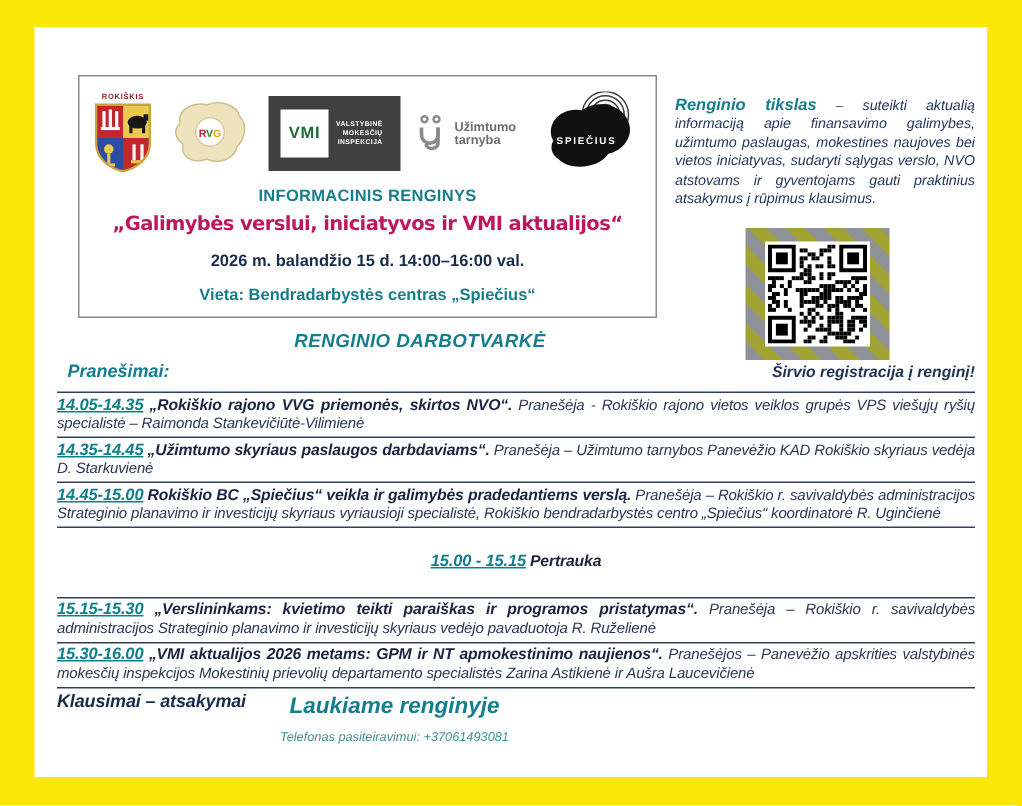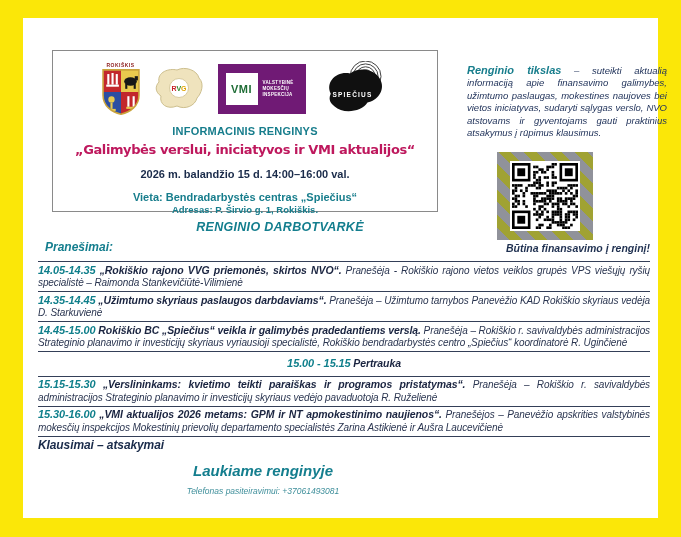--- a/index.html
+++ b/index.html
@@ -11,42 +11,42 @@
   .card{position:absolute;left:23px;top:18px;width:635px;height:500px;background:#ffffff;}
 
   
   .header-box{
     position:absolute;left:29px;top:32px;width:386px;height:162px;
     border:1px solid #8a8a8a;background:#fff;box-sizing:border-box;
   }
   .logos{display:flex;align-items:center;justify-content:center;gap:11px;height:62px;margin-top:7px;}
   .logo{display:flex;flex-direction:column;align-items:center;justify-content:center;}
   .herb-label{font-size:5px;font-weight:bold;color:#8b1a1a;letter-spacing:.5px;line-height:6px;}
-  .vmi-logo{width:88px;height:50px;background:#701a75;display:flex;align-items:center;}
+  .vmi-logo{width:88px;height:50px;background:#404040;display:flex;align-items:center;text-align:right;}
   .vmi-box{width:32px;height:32px;background:#fff;margin-left:8px;display:flex;align-items:center;justify-content:center;
            color:#1f6d36;font-weight:bold;font-size:11px;letter-spacing:.5px;}
   .vmi-lines{margin-left:5px;color:#fff;font-size:4.5px;font-weight:bold;line-height:6px;letter-spacing:.3px;}
   .uzt{display:flex;align-items:center;gap:5px;}
   .uzt-text{color:#6d6d6d;font-size:8.5px;line-height:9.5px;font-weight:bold;}
   .spiecius{position:relative;width:72px;height:56px;}
   .spiecius svg{position:absolute;left:0;top:0;}
   .spiecius-label{position:absolute;left:0;top:30px;width:100%;text-align:center;color:#fff;
                   font-size:6.5px;font-weight:bold;letter-spacing:1.2px;}
   .kicker{margin-top:5px;text-align:center;color:#177d8c;font-weight:bold;font-size:11px;letter-spacing:.2px;}
   .main-title{
     margin-top:5px;text-align:center;color:#be185d;font-weight:bold;font-size:13px;
     font-family:"DejaVu Sans",sans-serif;letter-spacing:-.4px;white-space:nowrap;
   }
   .datetime{margin-top:11px;text-align:center;color:#1a2b4a;font-weight:bold;font-size:11px;}
   .venue{margin-top:11px;text-align:center;color:#177d8c;font-weight:bold;font-size:11px;}
   .address{margin-top:1px;text-align:center;color:#177d8c;font-weight:bold;font-size:9.5px;}
 
   
   .purpose{
-    position:absolute;left:444px;top:36px;width:200px;
+    position:absolute;left:427px;top:36px;width:200px;
     font-style:italic;font-size:9.5px;line-height:12.5px;color:#23355c;text-align:justify;
   }
   .purpose .lead{color:#177d8c;font-weight:bold;font-size:11px;}
   .qr-wrap{
     position:absolute;left:474px;top:134px;width:96px;height:88px;
     background:repeating-linear-gradient(45deg,#90929a 0 9px,#a0a233 9px 18px);
     display:flex;align-items:center;justify-content:center;
   }
   .qr-inner{width:70px;height:70px;background:#fff;display:flex;align-items:center;justify-content:center;}
   .registration{
@@ -60,23 +60,23 @@
   }
   .pranesimai{
     position:absolute;left:22px;top:222px;color:#147e8e;font-weight:bold;font-style:italic;font-size:12px;
   }
   .agenda{position:absolute;left:15px;top:243px;width:612px;}
   .agenda-row{
     border-top:1.5px solid #343f58;padding:1.5px 0;margin:0;
     font-style:italic;font-size:10px;line-height:12.5px;color:#2a3550;
     text-align:justify;letter-spacing:-.1px;
   }
-  .agenda-row .time{color:#0f7f8b;font-weight:bold;font-size:11px;}
+  .agenda-row .time{color:#0f7f8b;font-weight:bold;font-size:11px;text-decoration:underline;}
   .agenda-row .talk{color:#1a2440;font-weight:bold;font-size:10.5px;}
-  .break-row{text-align:center;padding:5px 0;}
+  .break-row{text-align:center;padding:16px 0;}
   .break-row .time{font-size:11px;}
   .break-row .talk{font-size:10.5px;}
   .closing-row{
     border-top:1.5px solid #343f58;padding-top:2px;
     color:#1a2b4a;font-weight:bold;font-style:italic;font-size:12px;
   }
 
   
   .farewell{
     position:absolute;left:0;top:444px;width:480px;text-align:center;
@@ -143,20 +143,32 @@
 
       <div class="vmi-logo">
         <div class="vmi-box">VMI</div>
         <div class="vmi-lines">
           <div>VALSTYBINĖ</div>
           <div>MOKESČIŲ</div>
           <div>INSPEKCIJA</div>
         </div>
       </div>
 
+      <div class="uzt">
+        <svg width="20" height="26" viewBox="0 0 20 26">
+          <circle cx="5" cy="3.5" r="2" fill="none" stroke="#8a8a8a" stroke-width="1.6"></circle>
+          <circle cx="13" cy="3.5" r="2" fill="none" stroke="#8a8a8a" stroke-width="1.6"></circle>
+          <path d="M3,9 V14 A5.5,5.5 0 0 0 14,14 V9" fill="none" stroke="#8a8a8a" stroke-width="2.4"></path>
+          <path d="M14,9 V19 A4,3.5 0 0 1 6,20" fill="none" stroke="#8a8a8a" stroke-width="2.4"></path>
+        </svg>
+        <div class="uzt-text">
+          <div>Užimtumo</div>
+          <div>tarnyba</div>
+        </div>
+      </div>
 
       <div class="spiecius">
         <svg width="72" height="56" viewBox="0 0 74 58">
           <g fill="none" stroke="#3a3a3a" stroke-width="1">
             <circle cx="50" cy="16" r="4"></circle>
               <circle cx="50" cy="16" r="7"></circle>
               <circle cx="50" cy="16" r="10"></circle>
             <circle cx="50" cy="16" r="13"></circle>
               <circle cx="50" cy="16" r="16"></circle>
           </g>
@@ -164,21 +176,20 @@
         </svg>
         <div class="spiecius-label">SPIEČIUS</div>
       </div>
 
     </div>
 
     <div class="kicker">INFORMACINIS RENGINYS</div>
     <div class="main-title">„Galimybės verslui, iniciatyvos ir VMI aktualijos“</div>
     <div class="datetime">2026 m. balandžio 15 d. 14:00–16:00 val.</div>
     <div class="venue">Vieta: Bendradarbystės centras „Spiečius“</div>
-    <div class="address">Adresas: P. Širvio g. 1, Rokiškis.</div>
   </div>
 
   <p class="purpose"><span class="lead">Renginio tikslas</span><span> – suteikti aktualią informaciją apie finansavimo galimybes, užimtumo paslaugas, mokestines naujoves bei vietos iniciatyvas, sudaryti sąlygas verslo, NVO atstovams ir gyventojams gauti praktinius atsakymus į rūpimus klausimus.</span></p>
 
   <div class="qr-wrap">
     <div class="qr-inner">
       <svg width="66" height="66" viewBox="0 0 75 75">
         <g fill="#000" id="qr-modules">
             <rect x="45" y="0" width="3" height="3"></rect>
             <rect x="48" y="0" width="3" height="3"></rect>
@@ -399,21 +410,21 @@
         </g>
         <g fill="#000">
           <rect x="6" y="6" width="9" height="9"></rect>
             <rect x="60" y="6" width="9" height="9"></rect>
             <rect x="6" y="60" width="9" height="9"></rect>
         </g>
       </svg>
     </div>
   </div>
 
-  <div class="registration">Būtina finansavimo į renginį!</div>
+  <div class="registration">Širvio registracija į renginį!</div>
 
   <div class="darbotvarke">RENGINIO DARBOTVARKĖ</div>
   <div class="pranesimai">Pranešimai:</div>
 
   <div class="agenda">
     <p class="agenda-row"><span class="time">14.05-14.35</span> <span class="talk">„Rokiškio rajono VVG priemonės, skirtos NVO“.</span> <span>Pranešėja - Rokiškio rajono vietos veiklos grupės VPS viešųjų ryšių specialistė – Raimonda Stankevičiūtė-Vilimienė</span></p>
     <p class="agenda-row"><span class="time">14.35-14.45</span> <span class="talk">„Užimtumo skyriaus paslaugos darbdaviams“.</span> <span>Pranešėja – Užimtumo tarnybos Panevėžio KAD Rokiškio skyriaus vedėja D. Starkuvienė</span></p>
     <p class="agenda-row"><span class="time">14.45-15.00</span> <span class="talk">Rokiškio BC „Spiečius“ veikla ir galimybės pradedantiems verslą.</span> <span>Pranešėja – Rokiškio r. savivaldybės administracijos Strateginio planavimo ir investicijų skyriaus vyriausioji specialistė, Rokiškio bendradarbystės centro „Spiečius“ koordinatorė R. Uginčienė</span></p>
     <p class="agenda-row break-row"><span class="time">15.00 - 15.15</span> <span class="talk">Pertrauka</span></p>
     <p class="agenda-row"><span class="time">15.15-15.30</span> <span class="talk">„Verslininkams: kvietimo teikti paraiškas ir programos pristatymas“.</span> <span>Pranešėja – Rokiškio r. savivaldybės administracijos Strateginio planavimo ir investicijų skyriaus vedėjo pavaduotoja R. Ruželienė</span></p>

